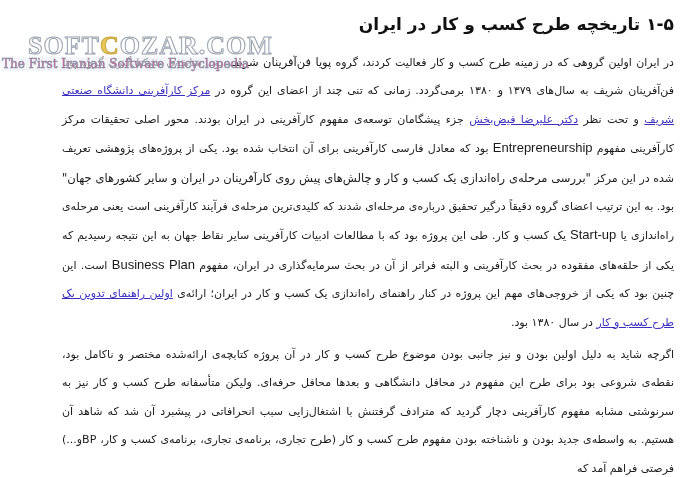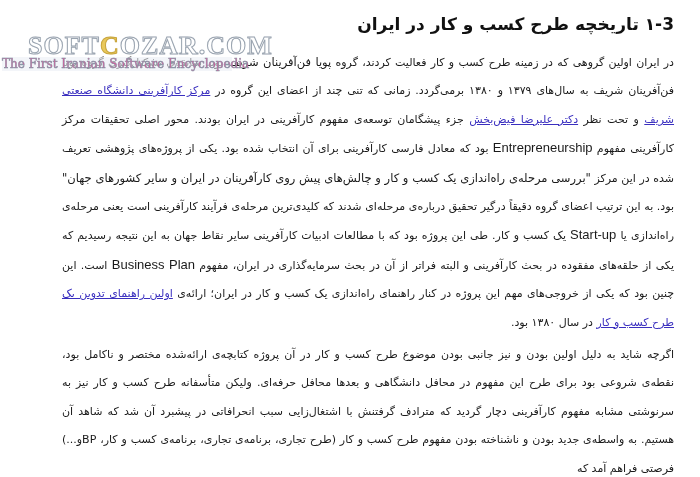--- a/index.html
+++ b/index.html
@@ -37,21 +37,21 @@
   .wm-sub {
     font-family: "DejaVu Serif", serif; font-size: 12px; color: #ec4899;
     -webkit-text-stroke: 0.6px #8a96a6; line-height: 14px; white-space: nowrap;
     background: rgba(235,238,245,0.6);
   }
 </style>
 </head>
 <body>
 
 <div class="page">
-  <h1 class="heading">۱-3 تاریخچه طرح کسب و کار در ایران</h1>
+  <h1 class="heading">۱-۵ تاریخچه طرح کسب و کار در ایران</h1>
 
   <p class="para"><span>در ایران اولین گروهی که در زمینه طرح کسب و کار فعالیت کردند، گروه </span><span class="b">پویا فن‌آفرینان شریف</span><span> بود. سابقه‌ی تشکیل‌گیری گروه پویا فن‌آفرینان شریف به سال‌های ۱۳۷۹ و ۱۳۸۰ برمی‌گردد. زمانی که تنی چند از اعضای این گروه در </span><a class="link" href="#">مرکز کارآفرینی دانشگاه صنعتی شریف</a><span> و تحت نظر </span><a class="link" href="#">دکتر علیرضا فیض‌بخش</a><span> جزء پیشگامان توسعه‌ی مفهوم کارآفرینی در ایران بودند. محور اصلی تحقیقات مرکز کارآفرینی مفهوم </span><span class="en">Entrepreneurship</span><span> بود که معادل فارسی کارآفرینی برای آن انتخاب شده بود. یکی از پروژه‌های پژوهشی تعریف شده در این مرکز </span><span class="b">"بررسی مرحله‌ی راه‌اندازی یک کسب و کار و چالش‌های پیش روی کارآفرینان در ایران و سایر کشورهای جهان"</span><span> بود. به این ترتیب اعضای گروه دقیقاً درگیر تحقیق درباره‌ی مرحله‌ای شدند که کلیدی‌ترین مرحله‌ی فرآیند کارآفرینی است یعنی مرحله‌ی راه‌اندازی یا </span><span class="en">Start-up</span><span> یک کسب و کار. طی این پروژه بود که با مطالعات ادبیات کارآفرینی سایر نقاط جهان به این نتیجه رسیدیم که یکی از حلقه‌های مفقوده در بحث کارآفرینی و البته فراتر از آن در بحث سرمایه‌گذاری در ایران، مفهوم </span><span class="en">Business Plan</span><span> است. این چنین بود که یکی از خروجی‌های مهم این پروژه در کنار راهنمای راه‌اندازی یک کسب و کار در ایران؛ ارائه‌ی </span><a class="link" href="#">اولین راهنمای تدوین یک طرح کسب و کار</a><span> در سال ۱۳۸۰ بود.</span></p>
 
   <p class="para">اگرچه شاید به دلیل اولین بودن و نیز جانبی بودن موضوع طرح کسب و کار در آن پروژه کتابچه‌ی ارائه‌شده مختصر و ناکامل بود، نقطه‌ی شروعی بود برای طرح این مفهوم در محافل دانشگاهی و بعدها محافل حرفه‌ای. ولیکن متأسفانه طرح کسب و کار نیز به سرنوشتی مشابه مفهوم کارآفرینی دچار گردید که مترادف گرفتنش با اشتغال‌زایی سبب انحرافاتی در پیشبرد آن شد که شاهد آن هستیم. به واسطه‌ی جدید بودن و ناشناخته بودن مفهوم طرح کسب و کار (طرح تجاری، برنامه‌ی تجاری، برنامه‌ی کسب و کار، BPو...) فرصتی فراهم آمد که</p>
 </div>
 
 <div class="watermark">
   <div class="wm-top"><span>SOFT</span><span class="o">C</span><span>OZAR.COM</span></div>
   <div class="wm-sub">The First Iranian Software Encyclopedia</div>
 </div>

